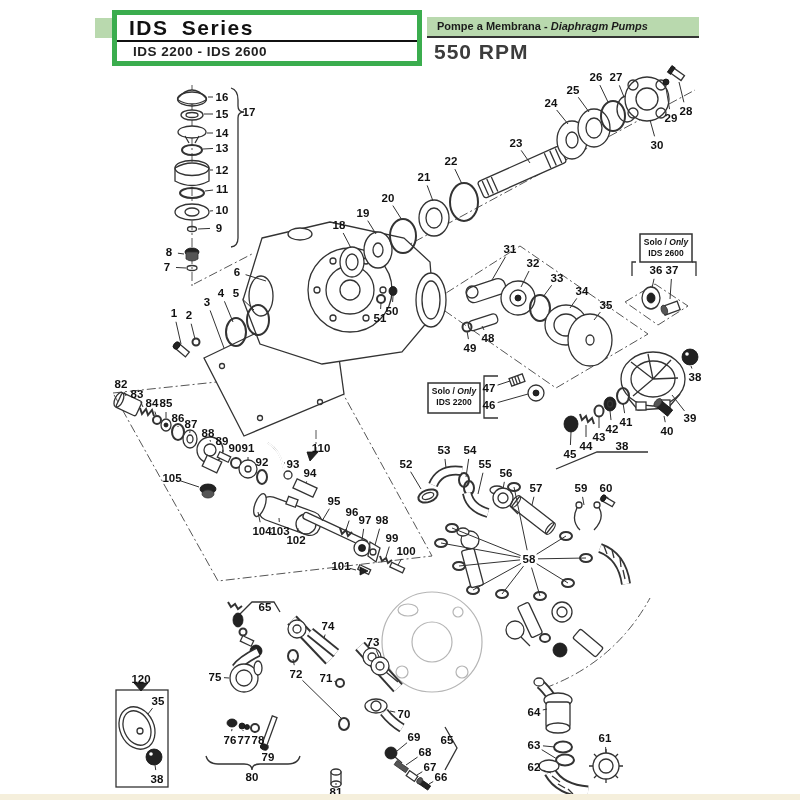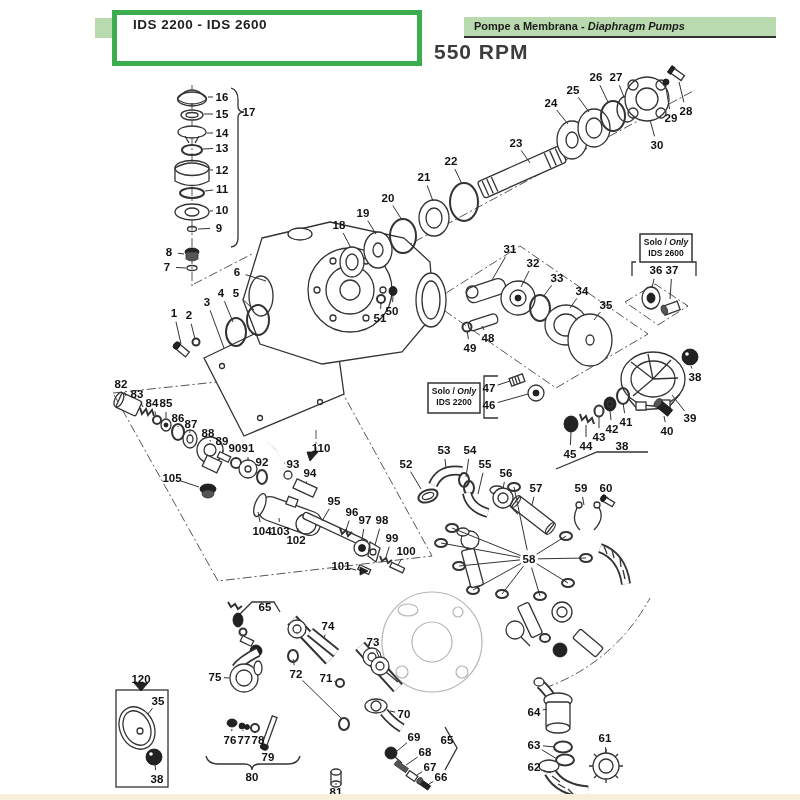--- a/index.html
+++ b/index.html
@@ -1,21 +1,21 @@
 <!DOCTYPE html>
 <html><head>
 <meta charset="utf-8">
 <style>
   html,body{margin:0;padding:0;background:#fff;}
   body{width:800px;height:800px;position:relative;font-family:"Liberation Sans",sans-serif;overflow:hidden;}
   .hdr-band{position:absolute;background:#b9d9ae;}
   .title-box{position:absolute;left:112px;top:10px;width:300px;height:46px;border:5px solid #3bad4e;background:#fff;}
   .title-main{font-size:21px;font-weight:bold;color:#111;letter-spacing:1.5px;word-spacing:6px;line-height:25px;padding-left:12px;border-bottom:2px solid #111;}
   .title-sub{font-size:13.5px;font-weight:bold;color:#222;line-height:19px;padding-left:16px;letter-spacing:.5px;}
-  .cat-band{position:absolute;left:427px;top:17px;width:312px;height:21px;background:#b9d9ae;border-bottom:2px solid #333;box-sizing:border-box;margin-left:37px;}
+  .cat-band{position:absolute;left:427px;top:17px;width:272px;height:21px;background:#b9d9ae;border-bottom:2px solid #333;box-sizing:border-box;}
   .cat-text{font-size:11px;font-weight:bold;color:#1c1c1c;line-height:19px;padding-left:10px;white-space:nowrap;}
   .cat-en{font-style:italic;}
   .rpm{position:absolute;left:434px;top:40px;font-size:21px;font-weight:bold;color:#3c3c3c;letter-spacing:1px;text-align:center;}
   svg{position:absolute;left:0;top:0;}
   .p{stroke:#333;fill:#fff;stroke-width:1.3;}
   .ln{stroke:#333;fill:none;stroke-width:1.3;}
   .ln2{stroke:#333;fill:none;stroke-width:2;}
   .fd{fill:#222;stroke:#111;stroke-width:.8;}
   .fg{fill:#555;stroke:#333;stroke-width:.8;}
   .dash{stroke:#555;fill:none;stroke-width:1;stroke-dasharray:9 3 2 3;}
@@ -646,19 +646,20 @@
       <text x="141" y="679" class="callout">120</text>
       <line x1="152.51260315235277" y1="708.1336159019414" x2="148" y2="714" class="leader"></line>
       <text x="158" y="701" class="callout">35</text>
       <line x1="155.7272077938642" y1="770.0904545570495" x2="155" y2="765" class="leader"></line>
       <text x="157" y="779" class="callout">38</text>
     </g>
 </svg>
 
 <div class="hdr-band" style="left:95px;top:18px;width:17px;height:20px;"></div>
 <div class="title-box">
+  <div class="title-main">IDS Series</div>
   <div class="title-sub">IDS 2200 - IDS 2600</div>
 </div>
 <div class="cat-band">
   <div class="cat-text"><span>Pompe a Membrana</span><span> - </span><span class="cat-en">Diaphragm Pumps</span></div>
 </div>
 <div class="rpm">550 RPM</div>
 <div style="position:absolute;left:0;top:794px;width:800px;height:6px;background:#f5efdc;"></div>
 
 </body></html>

